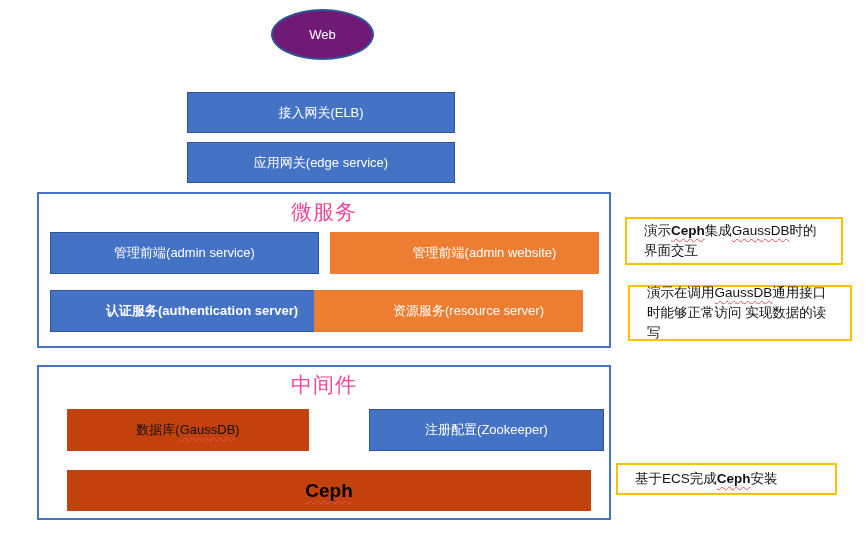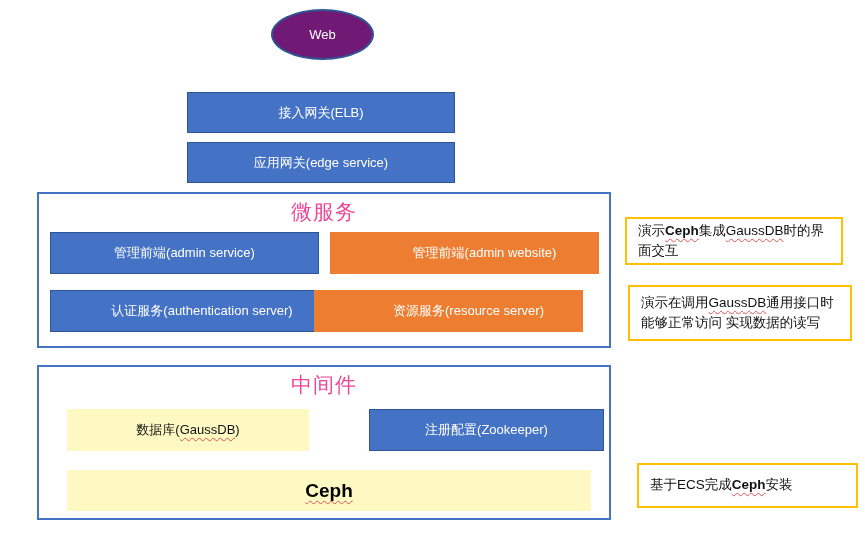--- a/index.html
+++ b/index.html
@@ -14,33 +14,33 @@
     display:flex; align-items:center; justify-content:center;
     font-size:13px;
   }
   .box {
     position:absolute; display:flex; flex-direction:row;
     justify-content:center; align-items:center; text-align:center;
     font-size:13px; line-height:18px; box-sizing:border-box;
   }
   .blue   { background:#4472C4; border:1px solid #2F5597; color:#ffffff; }
   .orange { background:#ED7D31; color:#ffffff;padding-left:40px; }
-  .orange-dark { background:#fef9c3; color:#111111; }
+  .orange-dark { background:#c2410c; color:#111111; }
   .container {
     position:absolute; border:2px solid #4472C4; background:#ffffff;
     box-sizing:border-box;
   }
   .section-title {
     text-align:center; font-size:21px; color:#ec4899;
     margin-top:4px; letter-spacing:1px;
   }
   .note {
     position:absolute; border:2px solid #FFC000; background:#ffffff;
     color:#111111; font-size:13.5px; line-height:1.5;
-    padding:3px 11px; box-sizing:border-box;
+    padding:3px 17px; box-sizing:border-box;
     display:flex; align-items:center;
   }
   .note-text { display:block; }
   .b  { font-weight:bold; }
   .sp {
     text-decoration:underline wavy #E05252 1px;
     text-underline-offset:3px;
     text-decoration-skip-ink:none;
   }
   .ceph-label {
@@ -72,21 +72,21 @@
     <div class="box blue" style="left:11px; top:38px; width:269px; height:42px;">
       <span>管理前端</span>
       <span>(admin service)</span>
     </div>
 
     <div class="box orange" style="left:291px; top:38px; width:269px; height:42px;">
       <span>管理前端</span>
       <span>(admin website)</span>
     </div>
 
-    <div class="box blue" style="left:11px; top:96px; width:304px; height:42px;">
+    <div class="box blue" style="left:11px; top:96px; width:304px; height:42px;font-weight:bold;">
       <span>认证服务</span>
       <span>(authentication server)</span>
     </div>
 
     <div class="box orange" style="left:275px; top:96px; width:269px; height:42px;">
       <span>资源服务</span>
       <span>(resource server)</span>
     </div>
   </div>
 
@@ -109,17 +109,17 @@
   </div>
 
   <div class="note" style="left:625px; top:217px; width:218px; height:48px;">
     <span class="note-text"><span>演示</span><span class="b sp">Ceph</span><span>集成</span><span class="sp">GaussDB</span><span>时的界面交互</span></span>
   </div>
 
   <div class="note" style="left:628px; top:285px; width:224px; height:56px;">
     <span class="note-text"><span>演示在调用</span><span class="sp">GaussDB</span><span>通用接口时能够正常访问 实现数据的读写</span></span>
   </div>
 
-  <div class="note" style="left:637px; top:463px; width:221px; height:45px;">
+  <div class="note" style="left:616px; top:463px; width:221px; height:32px;">
     <span class="note-text"><span>基于ECS完成</span><span class="b sp">Ceph</span><span>安装</span></span>
   </div>
 
 </div>
 
 </body></html>

